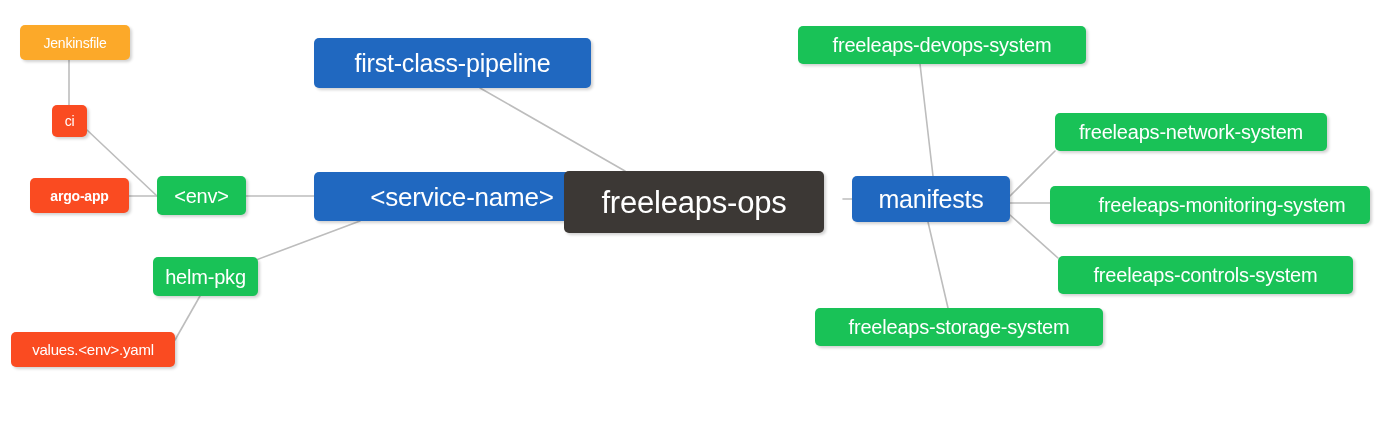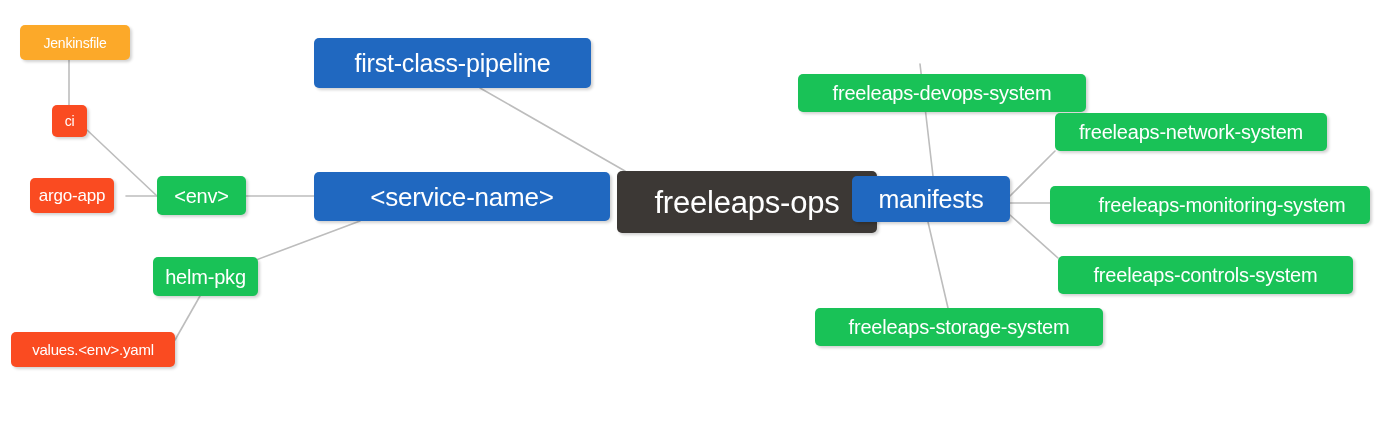--- a/index.html
+++ b/index.html
@@ -64,27 +64,27 @@
       <line x1="843" y1="199" x2="852" y2="199" stroke="#bdbdbd" stroke-width="1.6" stroke-linecap="round"></line>
       <line x1="933" y1="176" x2="920" y2="64" stroke="#bdbdbd" stroke-width="1.6" stroke-linecap="round"></line>
       <line x1="1010" y1="196" x2="1055" y2="151" stroke="#bdbdbd" stroke-width="1.6" stroke-linecap="round"></line>
       <line x1="1010" y1="203" x2="1050" y2="203" stroke="#bdbdbd" stroke-width="1.6" stroke-linecap="round"></line>
       <line x1="1010" y1="215" x2="1058" y2="258" stroke="#bdbdbd" stroke-width="1.6" stroke-linecap="round"></line>
       <line x1="928" y1="222" x2="948" y2="308" stroke="#bdbdbd" stroke-width="1.6" stroke-linecap="round"></line>
     </svg>
   <div id="node-layer">
       <div class="node n-orange" style="left: 20px; top: 25px; width: 110px; height: 35px; font-size: 14px;">Jenkinsfile</div>
       <div class="node n-red" style="left: 52px; top: 105px; width: 35px; height: 32px; font-size: 14px;">ci</div>
-      <div class="node n-red" style="left: 30px; top: 178px; width: 84px; height: 35px; font-size: 17px;">argo-app</div>
+      <div class="node n-red" style="left: 30px; top: 178px; width: 99px; height: 35px; font-size: 14px; font-weight: bold;">argo-app</div>
       <div class="node n-green" style="left: 157px; top: 176px; width: 89px; height: 39px; font-size: 20px;">&lt;env&gt;</div>
       <div class="node n-green" style="left: 153px; top: 257px; width: 105px; height: 39px; font-size: 20px;">helm-pkg</div>
       <div class="node n-red" style="left: 11px; top: 332px; width: 164px; height: 35px; font-size: 15px;">values.&lt;env&gt;.yaml</div>
       <div class="node n-blue" style="left: 314px; top: 38px; width: 277px; height: 50px; font-size: 25px;">first-class-pipeline</div>
       <div class="node n-blue" style="left: 314px; top: 172px; width: 296px; height: 49px; font-size: 26px;">&lt;service-name&gt;</div>
-      <div class="node n-root" style="left: 617px; top: 171px; width: 260px; height: 62px; font-size: 31px;">freeleaps-ops</div>
+      <div class="node n-root" style="left: 564px; top: 171px; width: 260px; height: 62px; font-size: 31px;">freeleaps-ops</div>
       <div class="node n-blue" style="left: 852px; top: 176px; width: 158px; height: 46px; font-size: 25px;">manifests</div>
-      <div class="node n-green" style="left: 798px; top: 26px; width: 288px; height: 38px; font-size: 20px; margin-top: 48px;">freeleaps-devops-system</div>
+      <div class="node n-green" style="left: 798px; top: 26px; width: 288px; height: 38px; font-size: 20px;">freeleaps-devops-system</div>
       <div class="node n-green" style="left: 1055px; top: 113px; width: 272px; height: 38px; font-size: 20px;">freeleaps-network-system</div>
       <div class="node n-green" style="left: 1050px; top: 186px; width: 320px; height: 38px; font-size: 20px; padding-left: 36px;">freeleaps-monitoring-system</div>
       <div class="node n-green" style="left: 1058px; top: 256px; width: 295px; height: 38px; font-size: 20px;">freeleaps-controls-system</div>
       <div class="node n-green" style="left: 815px; top: 308px; width: 288px; height: 38px; font-size: 20px;">freeleaps-storage-system</div>
     </div>
 </div>
 
 </body></html>

